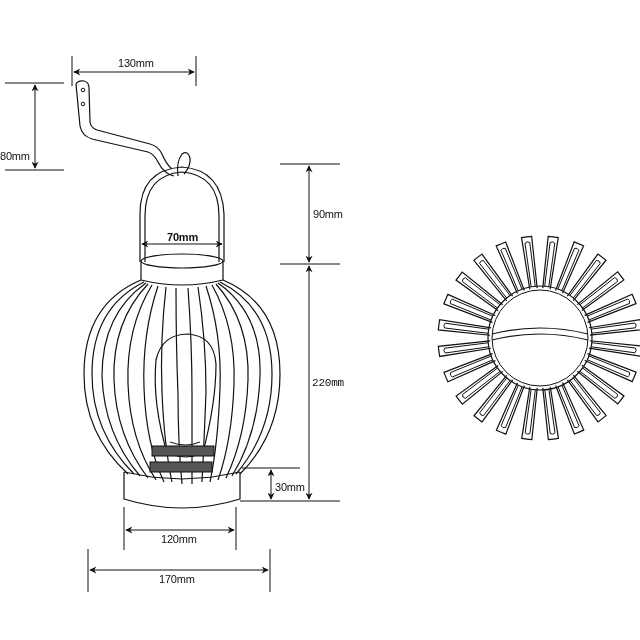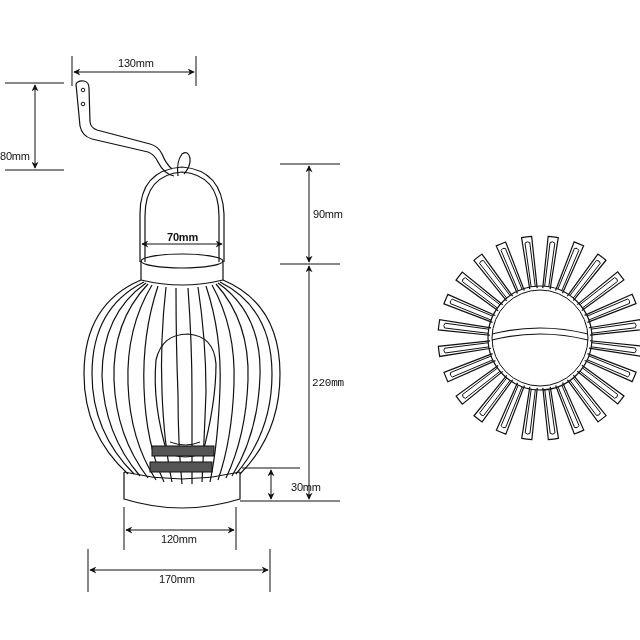--- a/index.html
+++ b/index.html
@@ -173,16 +173,16 @@
         <path d="M529.7335730105078,285.06534482731666 L521.5584409043464,233.68096442787382 Q526.5953501110573,232.88464329611023 531.6657639614838,232.34105789624653 L537.1615574012935,284.08063257999106" class="stroke"></path>
         <path d="M531.1103127818658,282.76550516337903 L525.0088642271934,239.1777143903329 Q527.1210226557217,236.8499514021451 529.7667383064113,238.5469730437503 L535.2331335880009,282.2189514917846" class="thin"></path>
       </g>
 </svg>
 
 <span class="lbl" style="left:118px; top:53px;">130mm</span>
 <span class="lbl" style="left:0px; top:118px;margin-top:28px;">80mm</span>
 <span class="lbl" style="left:167px; top:227px;font-weight:bold;">70mm</span>
 <span class="lbl" style="left:313px; top:204px;">90mm</span>
 <span class="lbl" style="left:312px; top:373px;font-family:Liberation Mono, monospace;">220mm</span>
-<span class="lbl" style="left:275px; top:477px;margin-left:16px;">30mm</span>
+<span class="lbl" style="left:275px; top:477px;">30mm</span>
 <span class="lbl" style="left:161px; top:529px;">120mm</span>
 <span class="lbl" style="left:159px; top:569px;">170mm</span>
 </div>
 
 </body></html>

